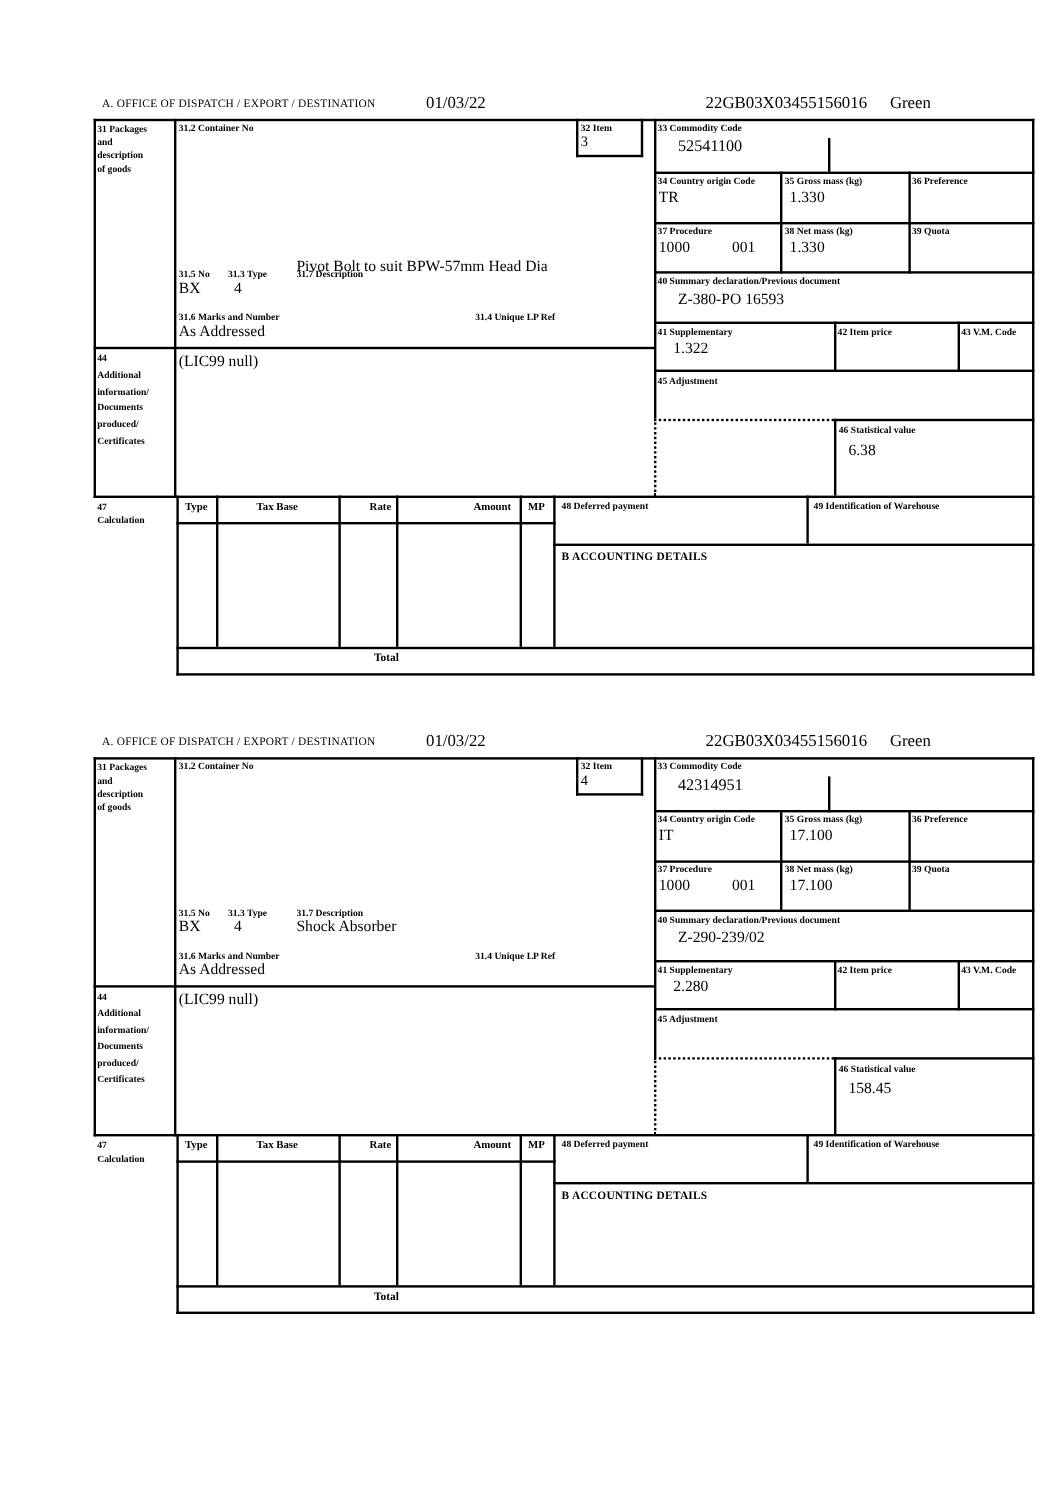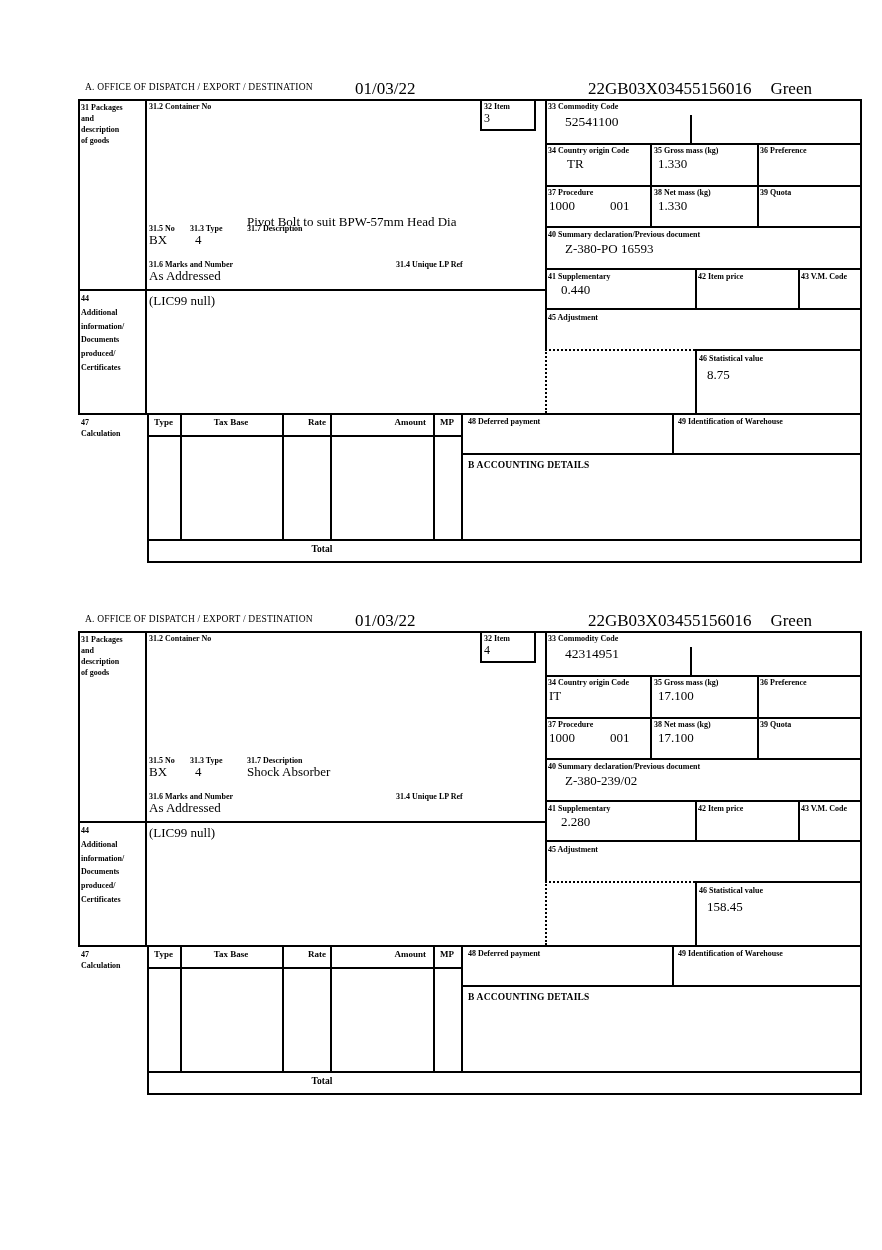--- a/index.html
+++ b/index.html
@@ -7,21 +7,21 @@
         font-family:"Liberation Serif","DejaVu Serif",serif;color:#000;}
   .sec{position:absolute;left:78px;width:784px;height:486px;}
   .ln{position:absolute;background:#000;}
   .dot-h{position:absolute;height:0;border-top:2px dotted #000;}
   .dot-v{position:absolute;width:0;border-left:2px dotted #000;}
   .t{position:absolute;white-space:nowrap;}
   .lbl{font-size:8px;font-weight:bold;line-height:9px;}
   .blk{position:absolute;font-size:8px;font-weight:bold;white-space:pre-line;}
   .val{position:absolute;font-size:13px;line-height:14px;white-space:nowrap;}
   .sec-a{font-size:9.5px;font-weight:normal;letter-spacing:.2px;}
-  .big{font-size:17px;}
+  .big{font-size:14px;}
   .hd{position:absolute;font-size:9px;font-weight:bold;text-align:center;}
   .hd-r{text-align:right;}
 </style>
 </head>
 <body>
 
 <div id="page">
   <div id="form-root">
   <section class="sec" style="top: 78px;">
 
@@ -95,44 +95,44 @@
     <div class="val" style="left:71px;top:191px;">As Addressed</div>
     <div class="val" style="left:71px;top:216px;">(LIC99 null)</div>
 
     <div class="t lbl" style="left:406px;top:24px;">32 Item</div>
     <div class="val" style="left:406px;top:33px;font-size:12px;">3</div>
 
     <div class="t lbl" style="left:470px;top:24px;">33 Commodity Code</div>
     <div class="val" style="left:487px;top:37px;font-size:13.5px;">52541100</div>
 
     <div class="t lbl" style="left:470px;top:68px;">34 Country origin Code</div>
-    <div class="val" style="left:489px;top:79px;">TR</div>
+    <div class="val" style="left:471px;top:79px;">TR</div>
     <div class="t lbl" style="left:576px;top:68px;">35 Gross mass (kg)</div>
     <div class="val" style="left:580px;top:79px;">1.330</div>
     <div class="t lbl" style="left:682px;top:68px;">36 Preference</div>
 
     <div class="t lbl" style="left:470px;top:110px;">37 Procedure</div>
     <div class="val" style="left:471px;top:121px;">1000</div>
     <div class="val" style="left:532px;top:121px;">001</div>
     <div class="t lbl" style="left:576px;top:110px;">38 Net mass (kg)</div>
     <div class="val" style="left:580px;top:121px;">1.330</div>
     <div class="t lbl" style="left:682px;top:110px;">39 Quota</div>
 
     <div class="t lbl" style="left:470px;top:152px;">40 Summary declaration/Previous document</div>
     <div class="val" style="left:487px;top:164px;">Z-380-PO 16593</div>
 
     <div class="t lbl" style="left:470px;top:194px;">41 Supplementary</div>
-    <div class="val" style="left:483px;top:205px;">0.440</div>
+    <div class="val" style="left:483px;top:205px;">1.322</div>
     <div class="t lbl" style="left:620px;top:194px;">42 Item price</div>
     <div class="t lbl" style="left:723px;top:194px;">43 V.M. Code</div>
 
     <div class="t lbl" style="left:470px;top:235px;">45 Adjustment</div>
 
     <div class="t lbl" style="left:621px;top:276px;">46 Statistical value</div>
-    <div class="val" style="left:629px;top:290px;">8.75</div>
+    <div class="val" style="left:629px;top:290px;">6.38</div>
 
     <div class="hd" style="left:69px;top:339px;width:33px;">Type</div>
     <div class="hd" style="left:102px;top:339px;width:102px;">Tax Base</div>
     <div class="hd hd-r" style="left:204px;top:339px;width:44px;">Rate</div>
     <div class="hd hd-r" style="left:252px;top:339px;width:96px;">Amount</div>
     <div class="hd" style="left:355px;top:339px;width:28px;">MP</div>
 
     <div class="t lbl" style="left:390px;top:339px;">48 Deferred payment</div>
     <div class="t lbl" style="left:600px;top:339px;">49 Identification of Warehouse</div>
     <div class="t" style="left:390px;top:382px;font-size:9.5px;font-weight:bold;letter-spacing:.2px;">B ACCOUNTING DETAILS</div>
@@ -226,21 +226,21 @@
     <div class="t lbl" style="left:682px;top:68px;">36 Preference</div>
 
     <div class="t lbl" style="left:470px;top:110px;">37 Procedure</div>
     <div class="val" style="left:471px;top:121px;">1000</div>
     <div class="val" style="left:532px;top:121px;">001</div>
     <div class="t lbl" style="left:576px;top:110px;">38 Net mass (kg)</div>
     <div class="val" style="left:580px;top:121px;">17.100</div>
     <div class="t lbl" style="left:682px;top:110px;">39 Quota</div>
 
     <div class="t lbl" style="left:470px;top:152px;">40 Summary declaration/Previous document</div>
-    <div class="val" style="left:487px;top:164px;">Z-380-239/02</div>
+    <div class="val" style="left:487px;top:164px;">Z-290-239/02</div>
 
     <div class="t lbl" style="left:470px;top:194px;">41 Supplementary</div>
     <div class="val" style="left:483px;top:205px;">2.280</div>
     <div class="t lbl" style="left:620px;top:194px;">42 Item price</div>
     <div class="t lbl" style="left:723px;top:194px;">43 V.M. Code</div>
 
     <div class="t lbl" style="left:470px;top:235px;">45 Adjustment</div>
 
     <div class="t lbl" style="left:621px;top:276px;">46 Statistical value</div>
     <div class="val" style="left:629px;top:290px;">158.45</div>

